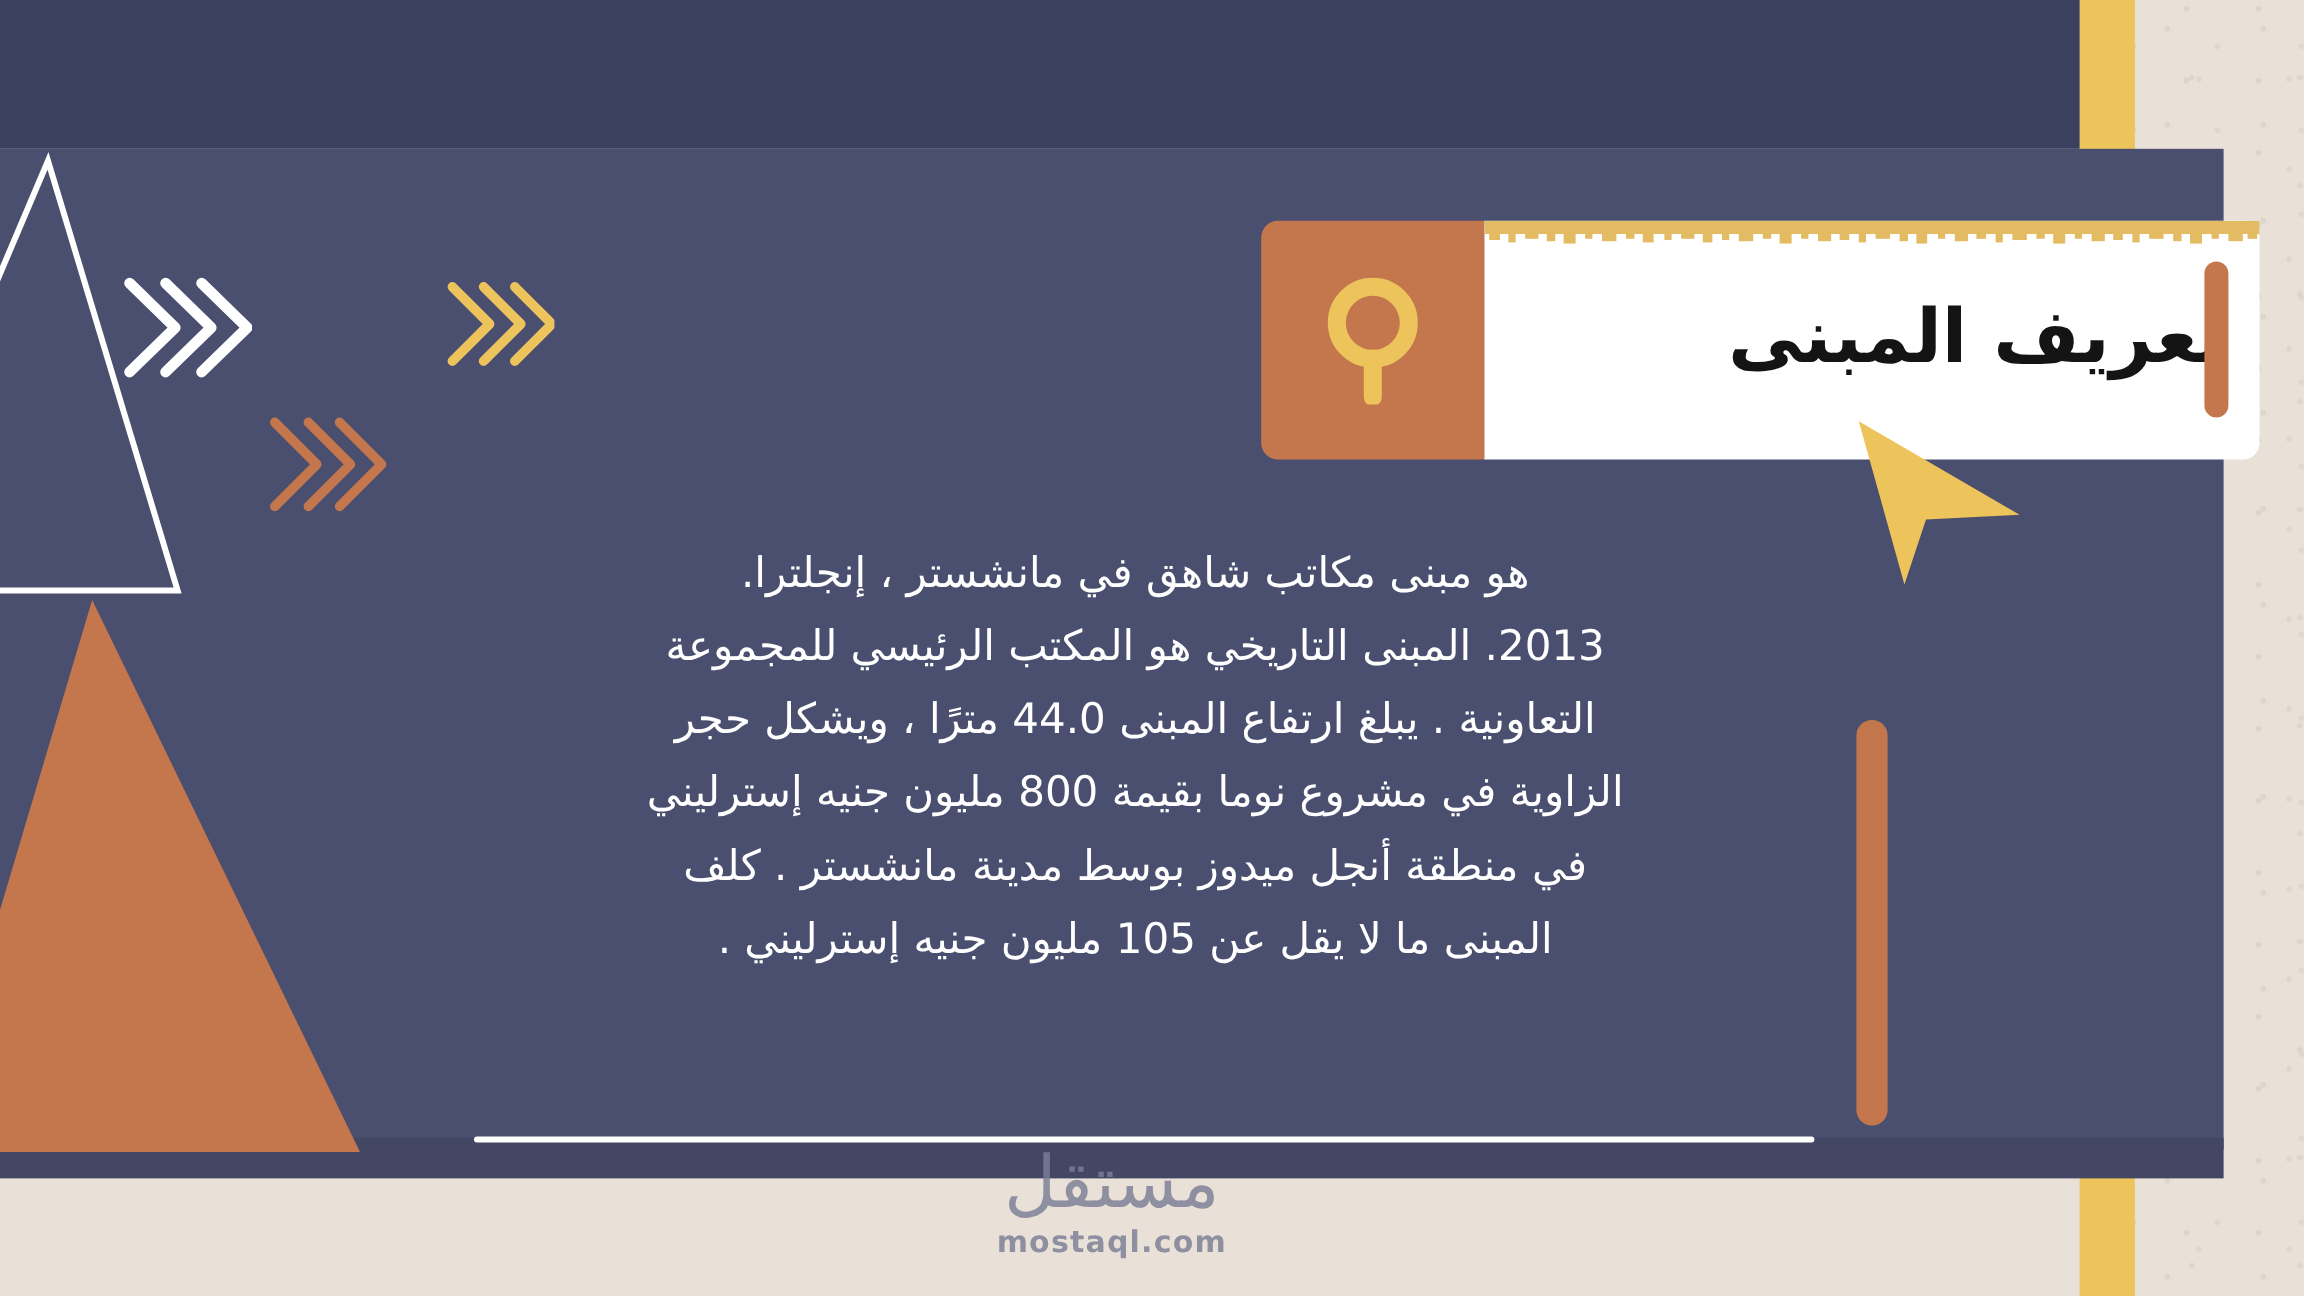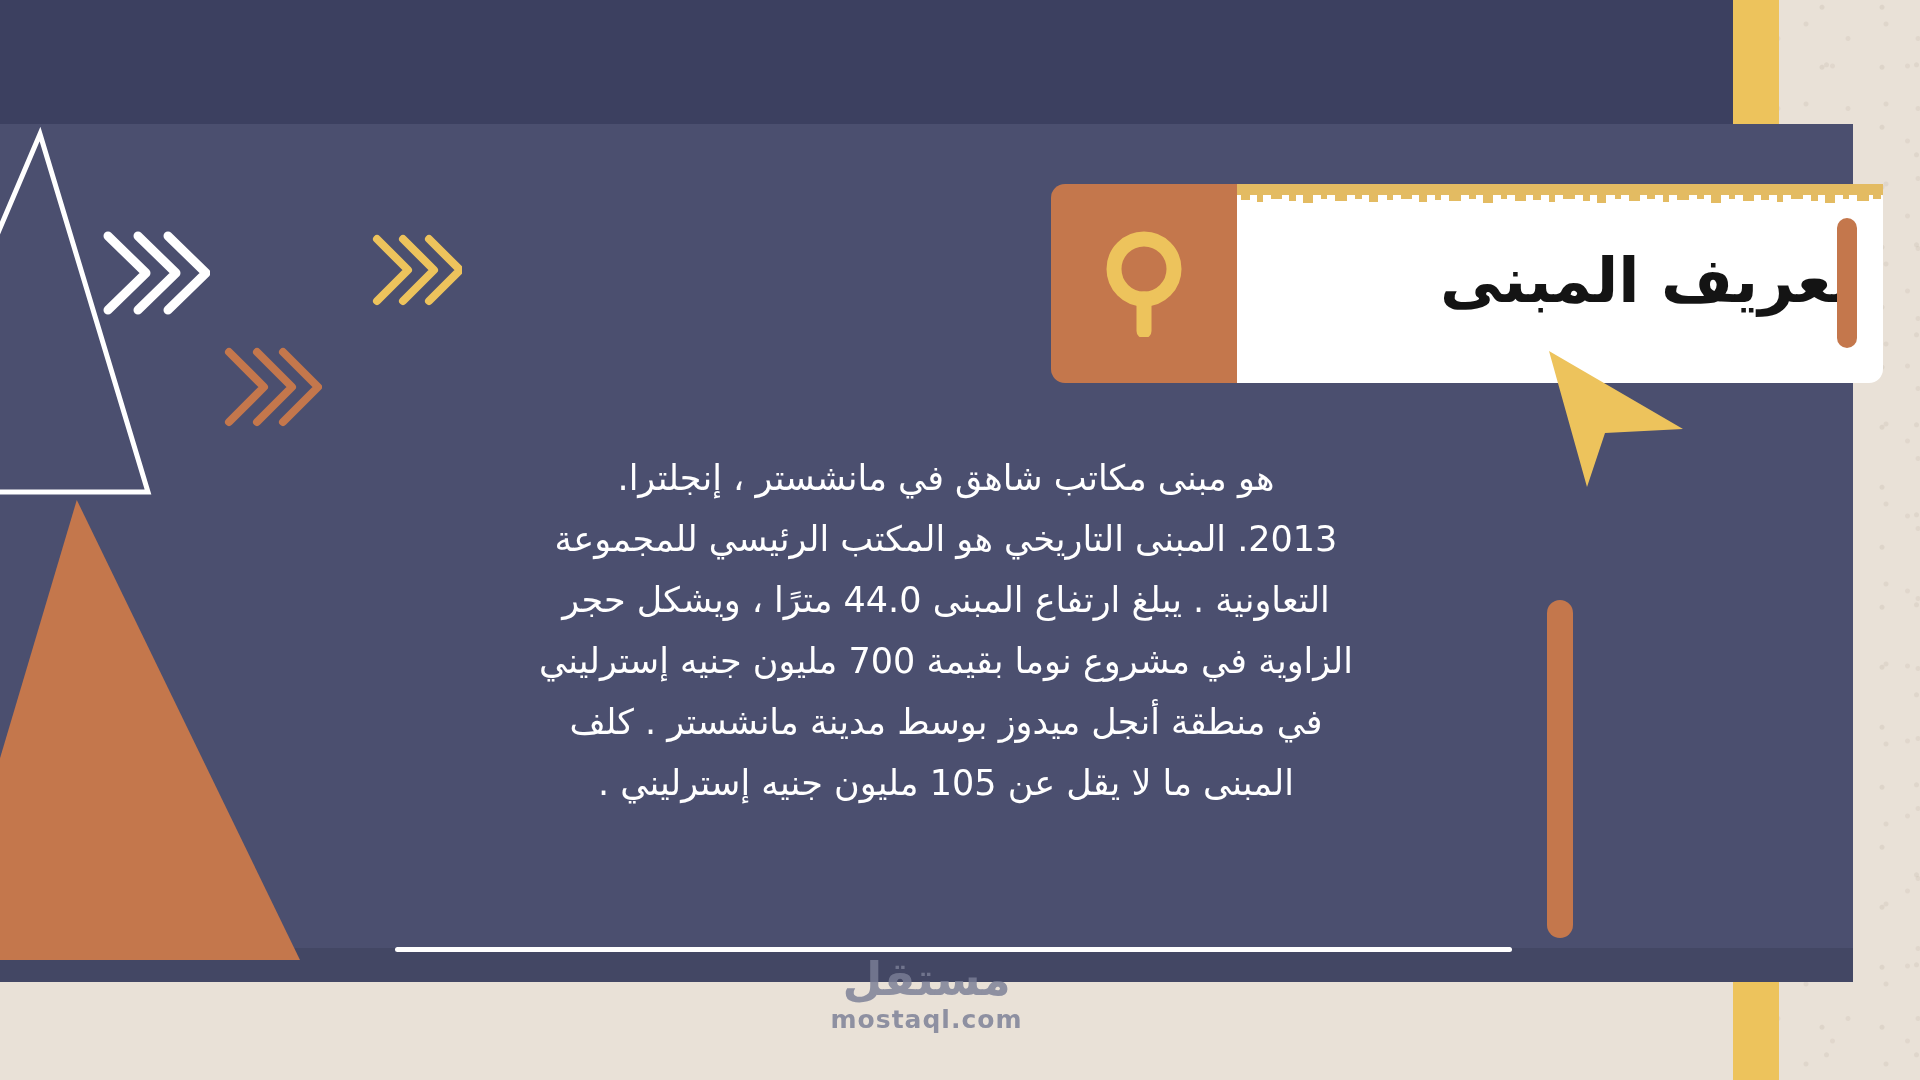--- a/index.html
+++ b/index.html
@@ -60,21 +60,21 @@
   .body-line{display:block;white-space:nowrap;text-align:center;}
 
   .text-bar{position:absolute;left:1547px;top:600px;width:26px;height:338px;
      background:#c4774c;border-radius:13px;}
   .rule{position:absolute;left:395px;top:947px;width:1117px;height:5px;background:#ffffff;border-radius:3px;}
 
   
   .watermark{position:absolute;left:0;top:955px;width:1853px;
      display:flex;flex-direction:column;align-items:center;justify-content:center;
      color:#7b7f96;}
-  .wm-ar{font-size:46px;font-weight:700;direction:rtl;letter-spacing:2px;opacity:.82;line-height:1.05;}
+  .wm-ar{font-size:60px;font-weight:400;direction:rtl;letter-spacing:2px;opacity:.82;line-height:1.05;}
   .wm-en{font-size:25px;font-weight:700;letter-spacing:1px;opacity:.82;margin-top:2px;}
 </style>
 </head>
 <body>
 
 <div id="stage">
 
   <div class="bg-paper"></div>
   <div class="bg-paper-noise"></div>
 
@@ -190,21 +190,21 @@
     <svg width="150" height="150" viewBox="0 0 150 150">
       <polygon points="6,6 140,84 62,88 44,142" fill="#edc35c"></polygon>
     </svg>
   </div>
 
   <div class="body-wrap">
     <div class="body-text">
       <span class="body-line">هو مبنى مكاتب شاهق في مانشستر ، إنجلترا.</span>
       <span class="body-line">2013. المبنى التاريخي هو المكتب الرئيسي للمجموعة</span>
       <span class="body-line">التعاونية . يبلغ ارتفاع المبنى 44.0 مترًا ، ويشكل حجر</span>
-      <span class="body-line">الزاوية في مشروع نوما بقيمة 700 مليون جنيه إسترليني</span>
+      <span class="body-line">الزاوية في مشروع نوما بقيمة 800 مليون جنيه إسترليني</span>
       <span class="body-line">في منطقة أنجل ميدوز بوسط مدينة مانشستر . كلف</span>
       <span class="body-line">المبنى ما لا يقل عن 105 مليون جنيه إسترليني .</span>
     </div>
   </div>
 
   <div class="text-bar"></div>
   <div class="rule"></div>
 
   <div class="watermark">
     <div class="wm-ar">مستقل</div>

